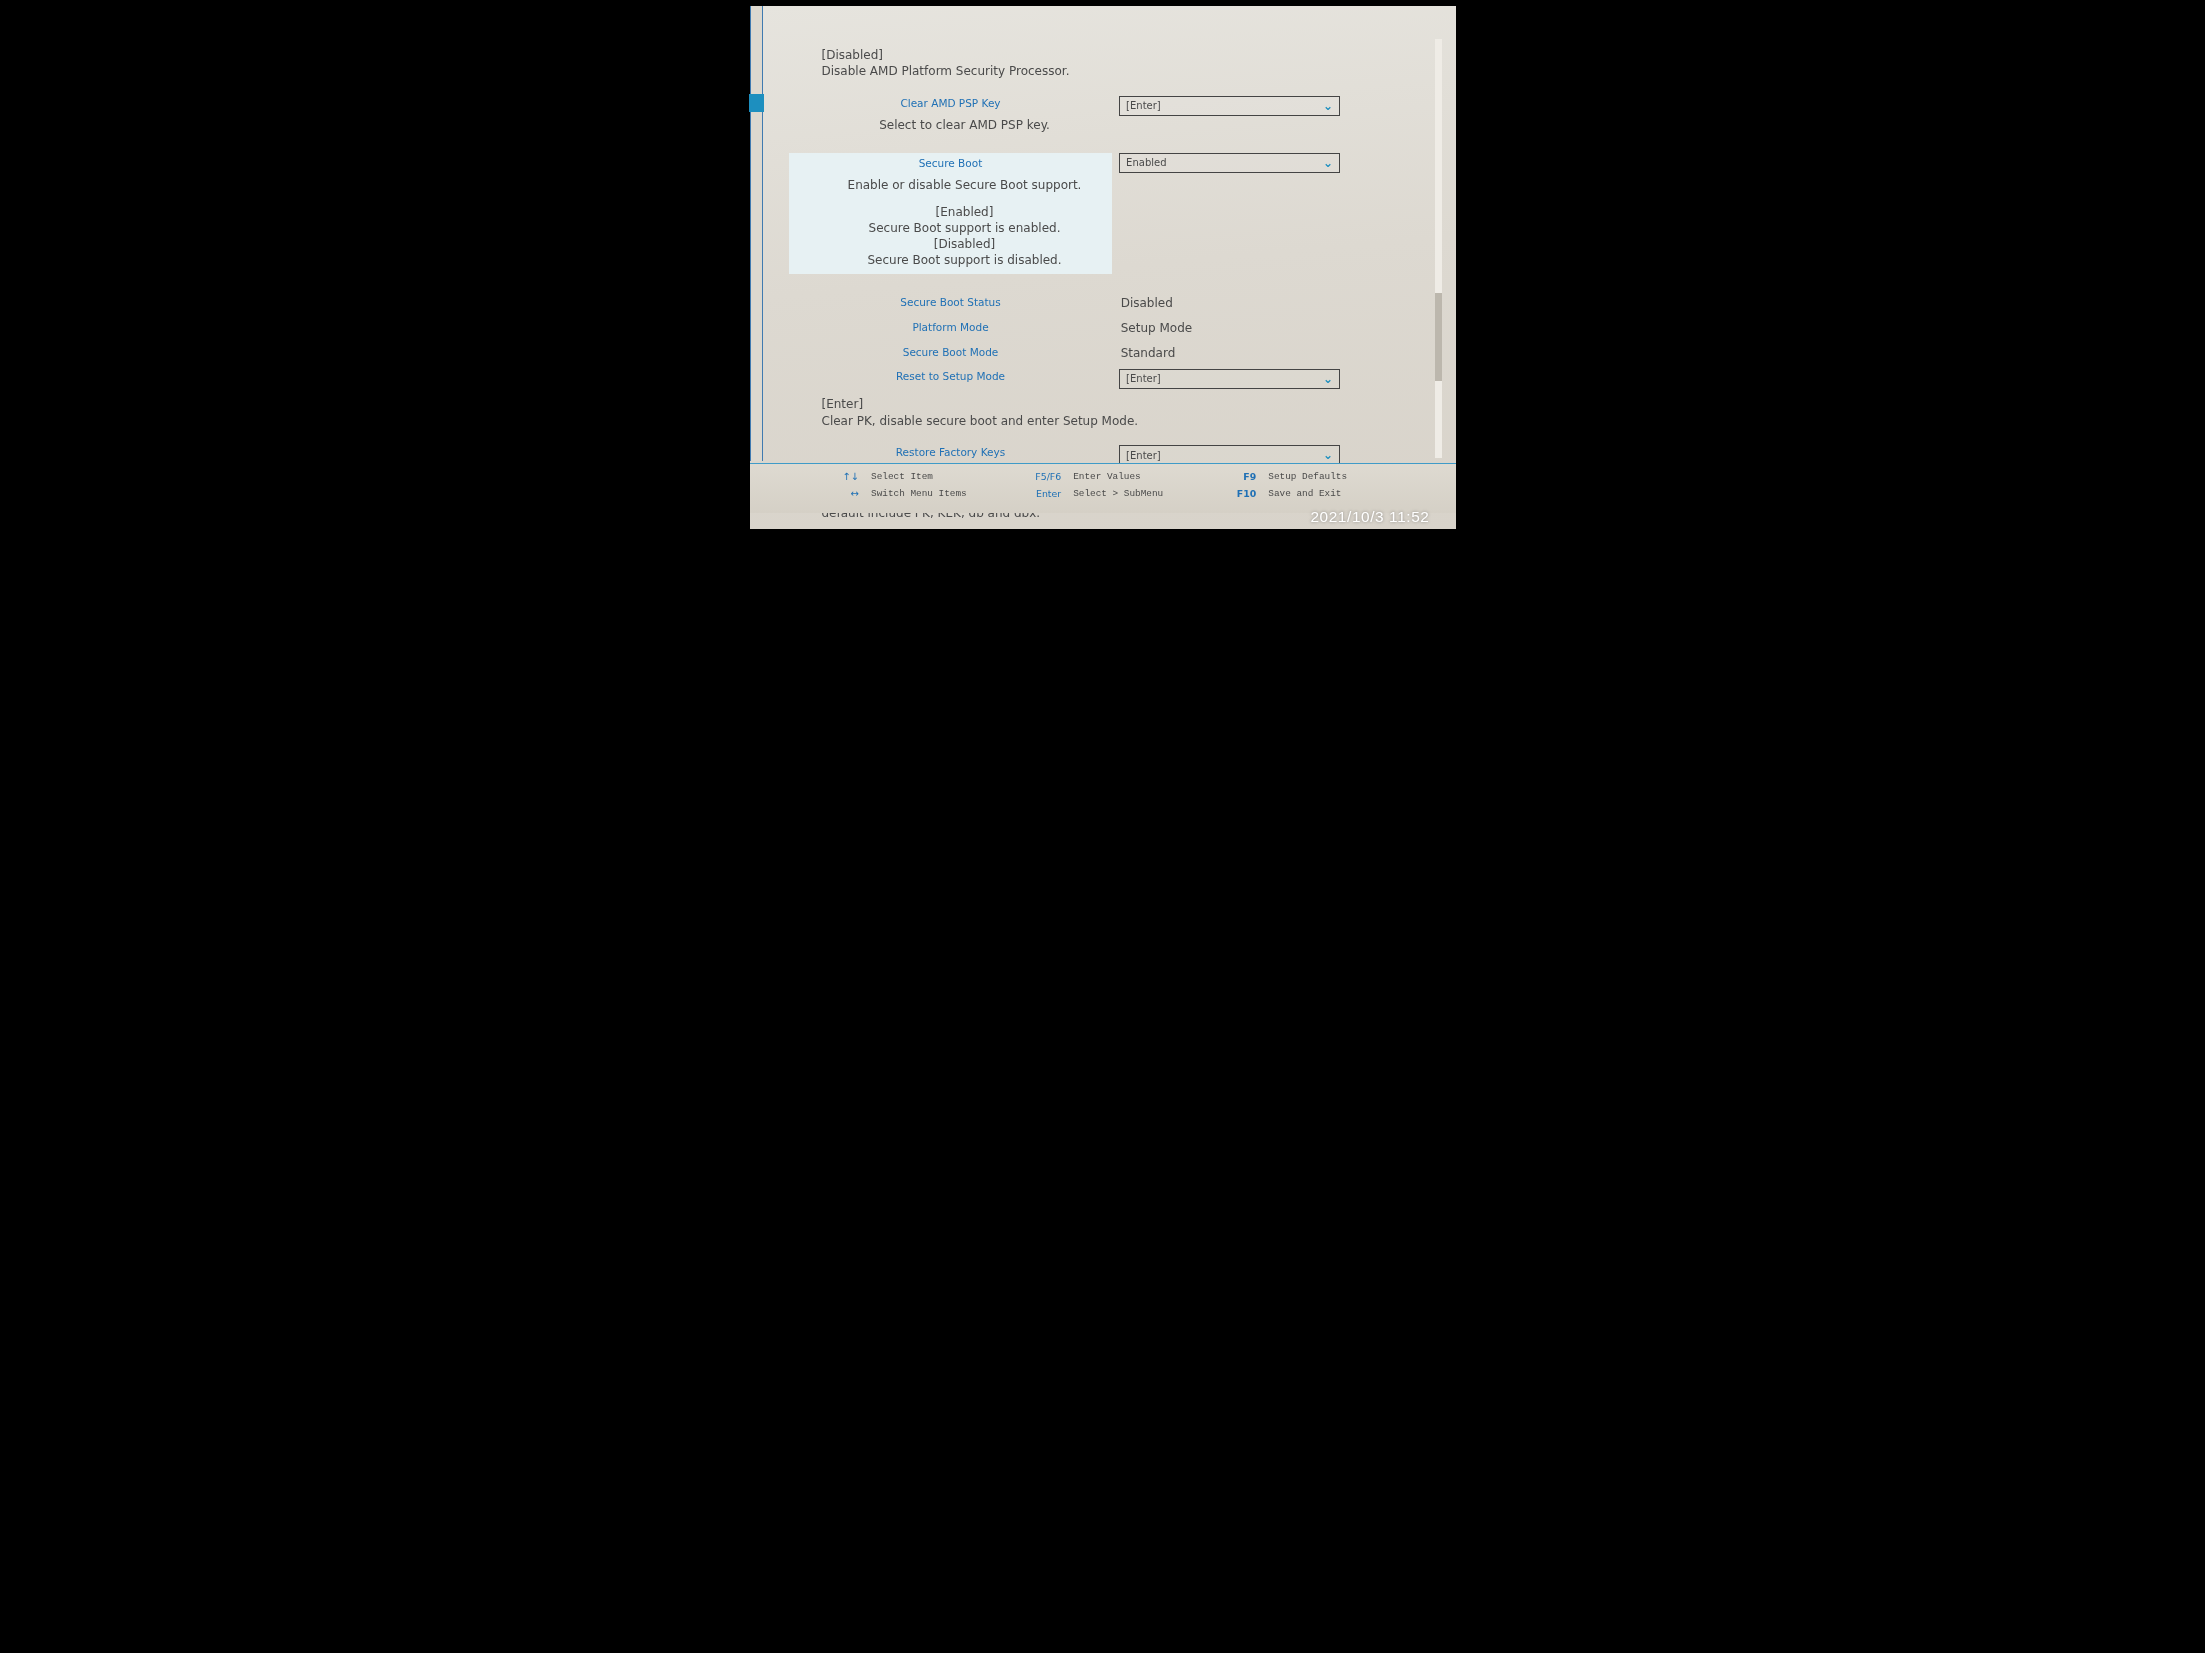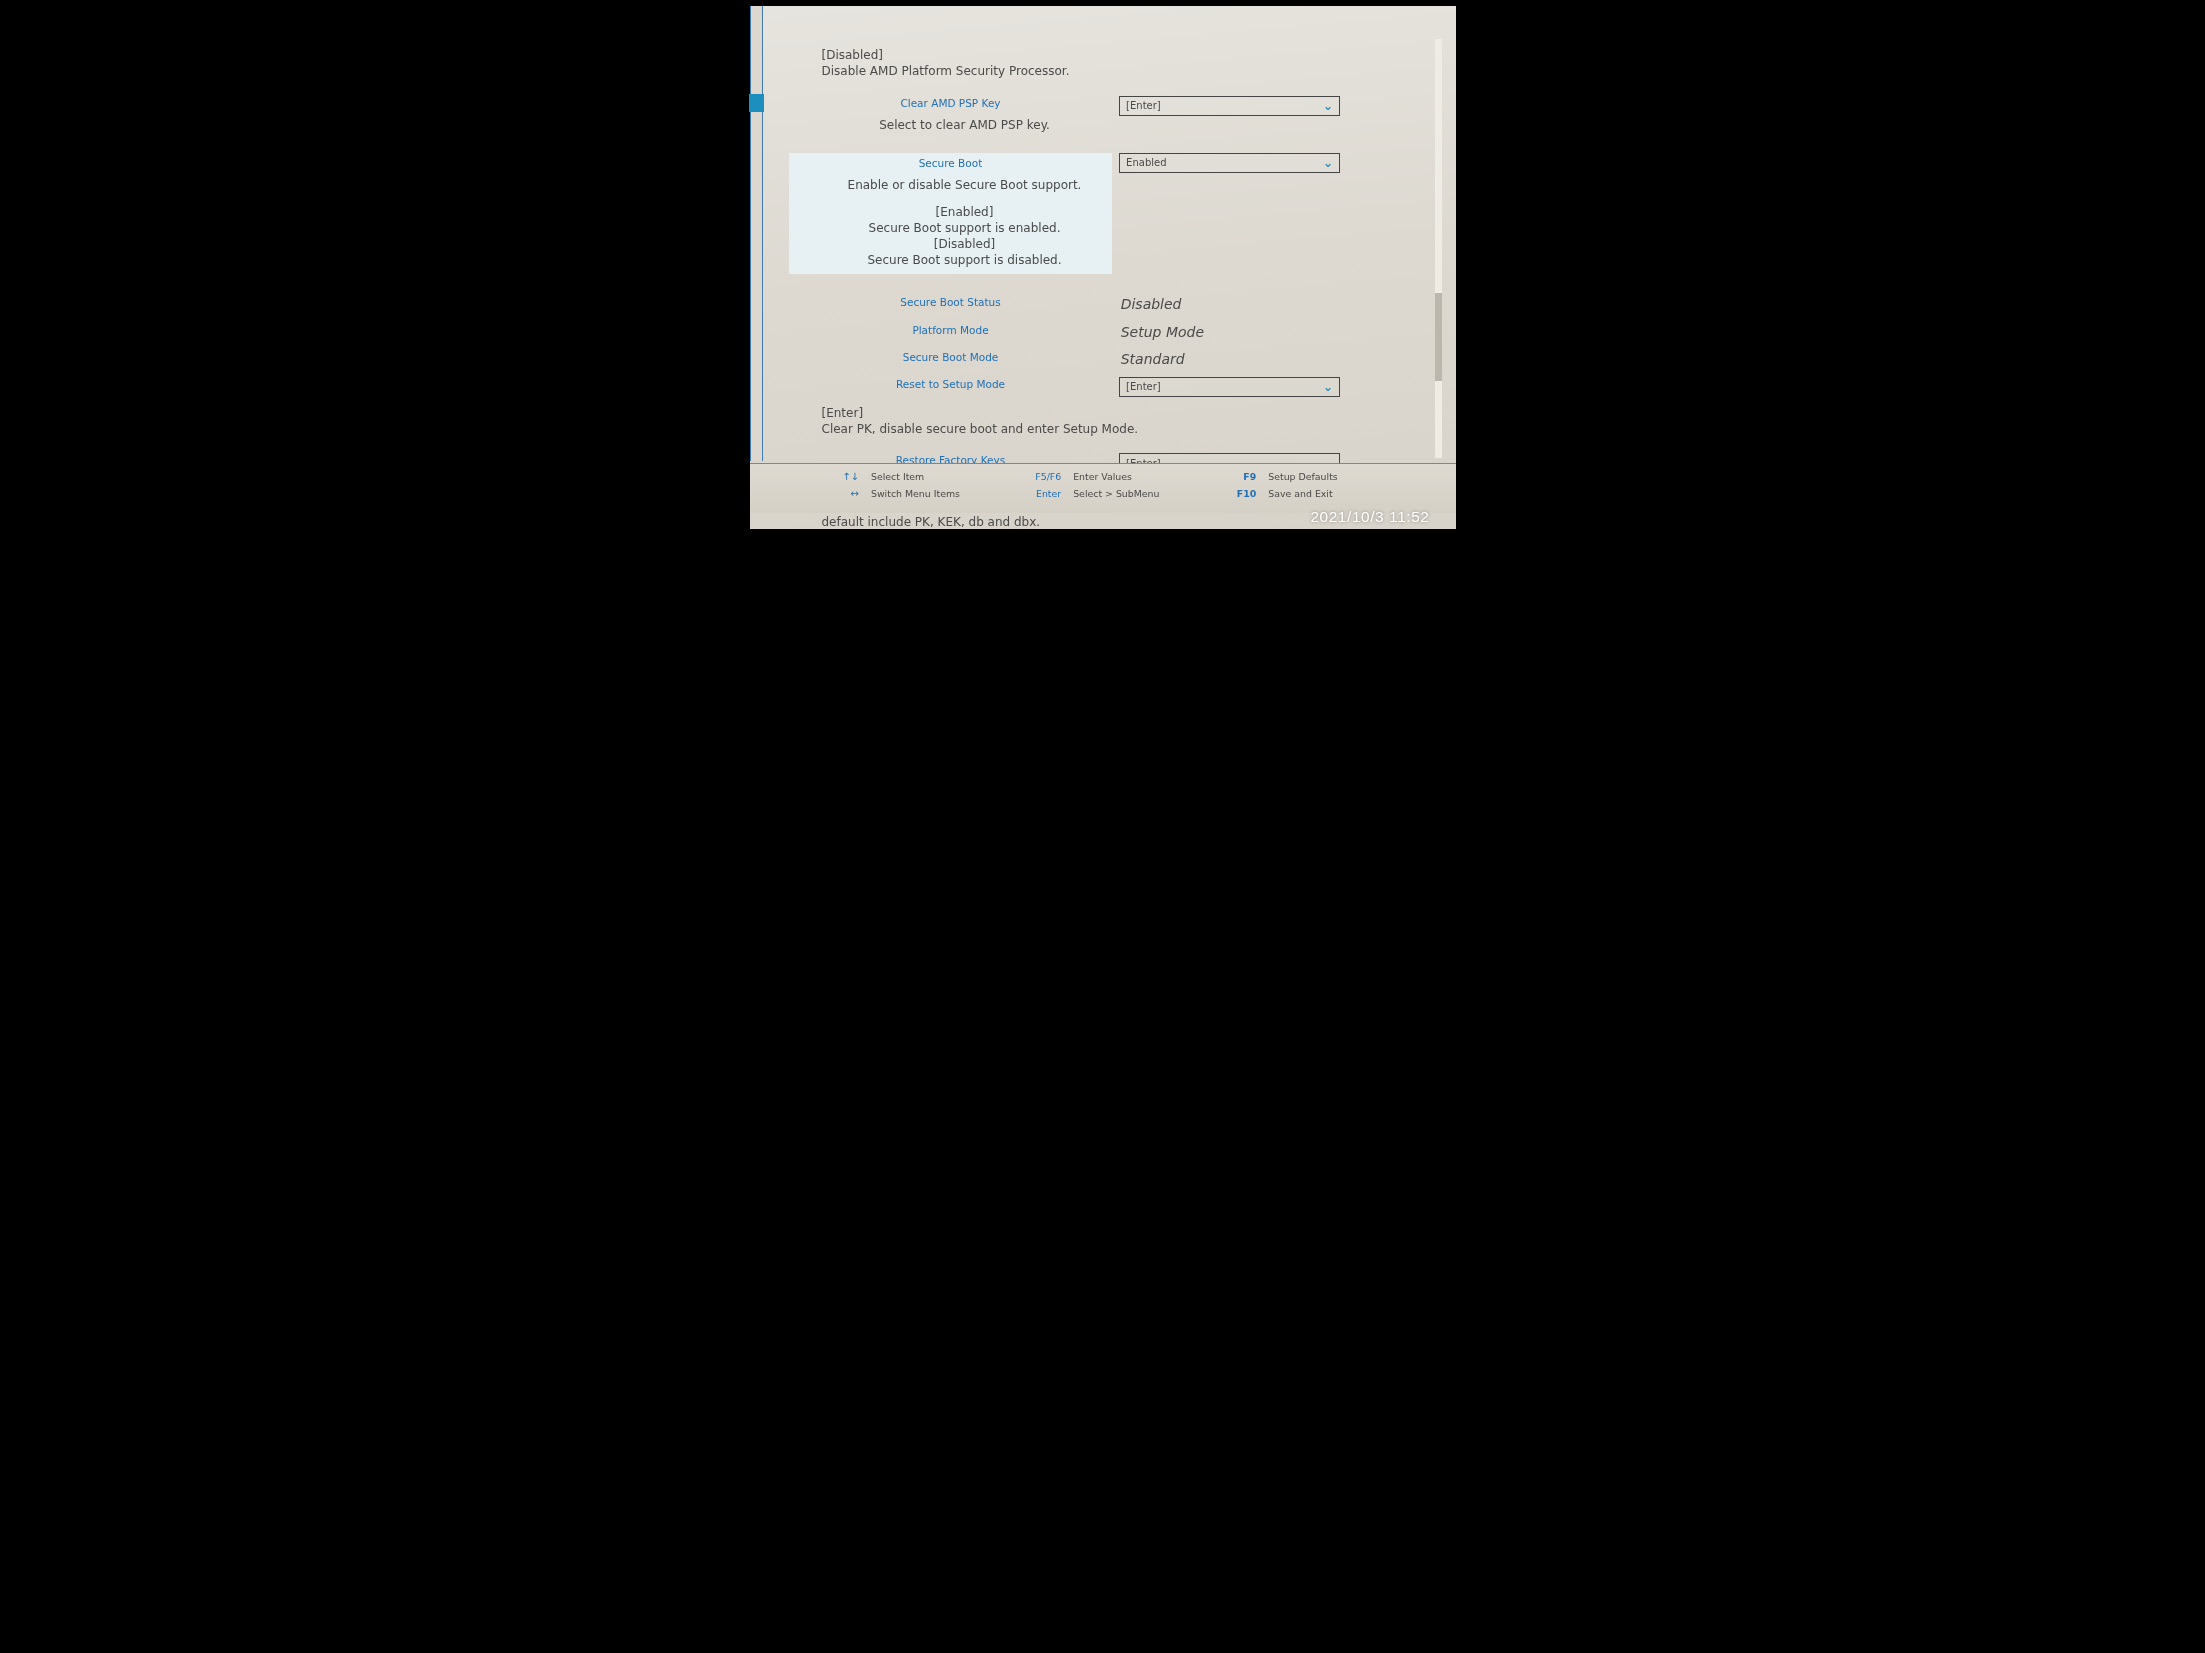--- a/index.html
+++ b/index.html
@@ -91,23 +91,22 @@
     font-size: 10px;
     cursor: pointer;
   }
   .dropdown .chev {
     color: #1d8fbf;
     font-size: 12px;
     font-weight: bold;
   }
   .value-static {
     padding-left: 2.2px;
-    font-size: 14px;
+    font-size: 12px;
     color: #4a4a4a;
-    font-style: italic;
   }
   .info-row {
     display: flex;
     margin-bottom: 7.7px;
   }
   .info-row .left-col { padding-top: 1.1px; }
   .info-row .right-col { padding-top: 1.1px; }
 
   .scrollbar {
     position: absolute;
@@ -149,21 +148,21 @@
     column-gap: 12px;
     row-gap: 5.5px;
     align-items: center;
   }
   .fkey {
     color: #1f70b5;
     text-align: right;
     min-width: 26.5px;
   }
   .footer-cell.right .fkey { min-width: 19px; font-weight: bold; }
-  .flabel { color: #4a4a4a; }
+  .flabel { color: #4a4a4a; font-family: Liberation Mono, monospace; }
   .arrow-glyph { font-size: 10px; }
 
   .camera-stamp {
     position: absolute;
     right: 26px;
     bottom: 3.3px;
     color: #fff;
     font-family: Arial, sans-serif;
     font-size: 15.4px;
     letter-spacing: 0.6px;

